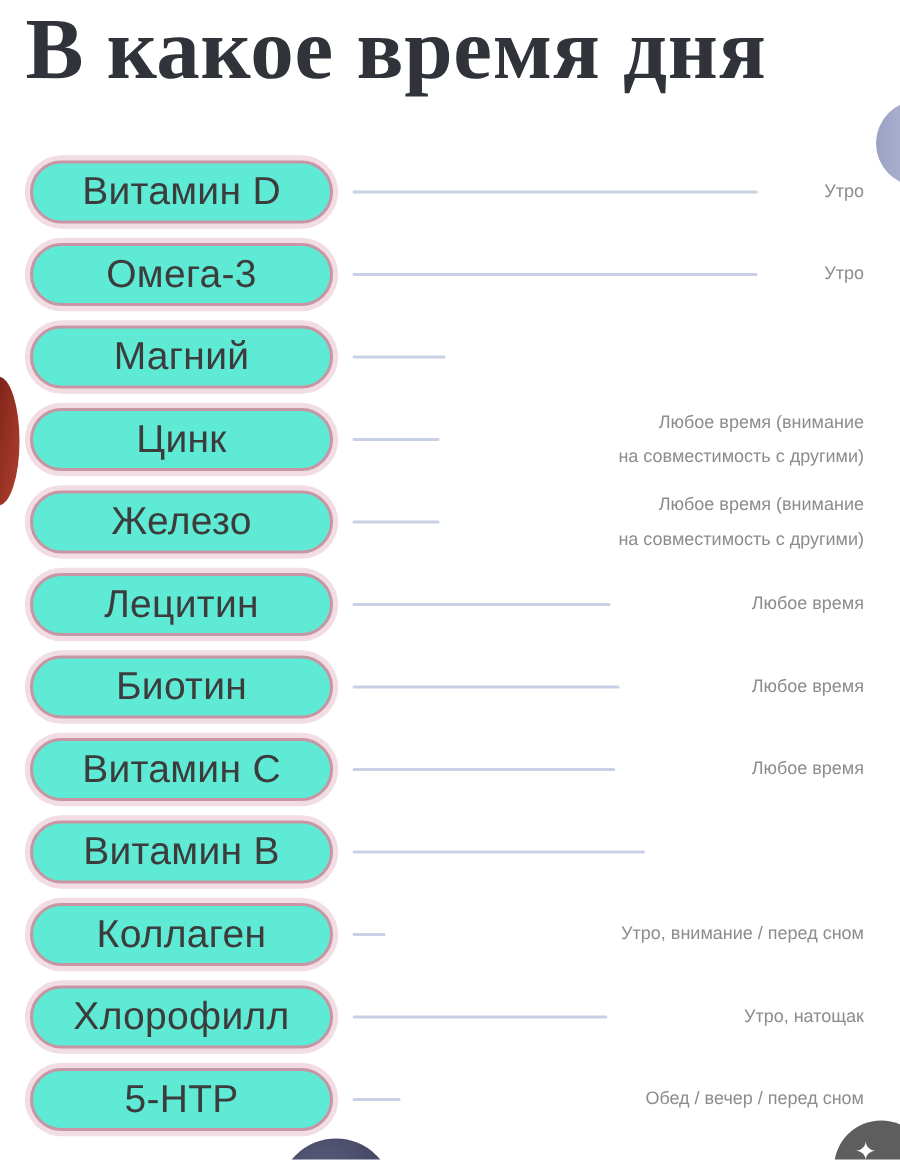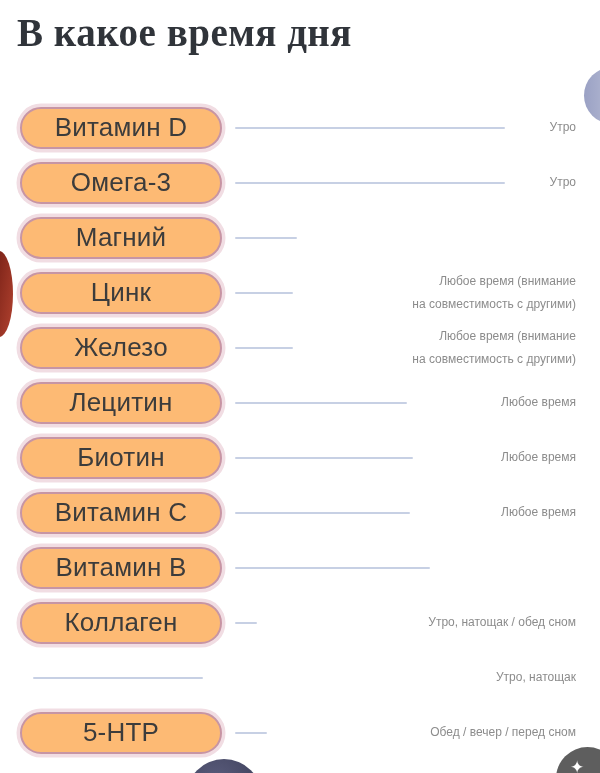--- a/index.html
+++ b/index.html
@@ -15,21 +15,21 @@
     --pill-glow:#f1dde3;
     --connector:#c7d0e4;
     --time-text:#8c8c8c;
     --title-text:#30343a;
     --pill-text:#3c3c3c;
   }
   .title{
     margin:2px 0 0 17px;
     font-family:"Liberation Serif","DejaVu Serif",serif;
     font-weight:700;
-    font-size:39px;
+    font-size:58px;
     line-height:62px;
     letter-spacing:0.5px;
     color:var(--title-text);
     white-space:nowrap;
   }
   .rows{
     margin-top:36px;
     padding:0 24px 0 20px;
     display:flex;
     flex-direction:column;
@@ -37,21 +37,21 @@
   .row{
     height:55px;
     display:flex;
     align-items:center;
   }
   .pill{
     flex:none;
     width:202px;
     height:42px;
     box-sizing:border-box;
-    background:#fdba74;
+    background:#5eead4;
     border:2.5px solid var(--pill-border);
     border-radius:24px;
     box-shadow:0 0 0 3.5px var(--pill-glow);
     display:flex;
     align-items:center;
     justify-content:center;
   }
   .pill-label{
     font-size:26px;
     color:var(--pill-text);
@@ -211,26 +211,29 @@
     </div>
     <div class="connector" style="width: 195px;"></div>
   </div>
 
   <div class="row">
     <div class="pill">
       <span class="pill-label">Коллаген</span>
     </div>
     <div class="connector" style="width: 22px;"></div>
     <div class="time">
-      <span>Утро, натощак / обед сном</span>
-
-    </div>
-  </div>
-
-  <div class="row">
+      <span>Утро, внимание / перед сном</span>
+
+    </div>
+  </div>
+
+  <div class="row">
+    <div class="pill">
+      <span class="pill-label">Хлорофилл</span>
+    </div>
     <div class="connector" style="width: 170px;"></div>
     <div class="time">
       <span>Утро, натощак</span>
 
     </div>
   </div>
 
   <div class="row">
     <div class="pill">
       <span class="pill-label">5-HTP</span>

